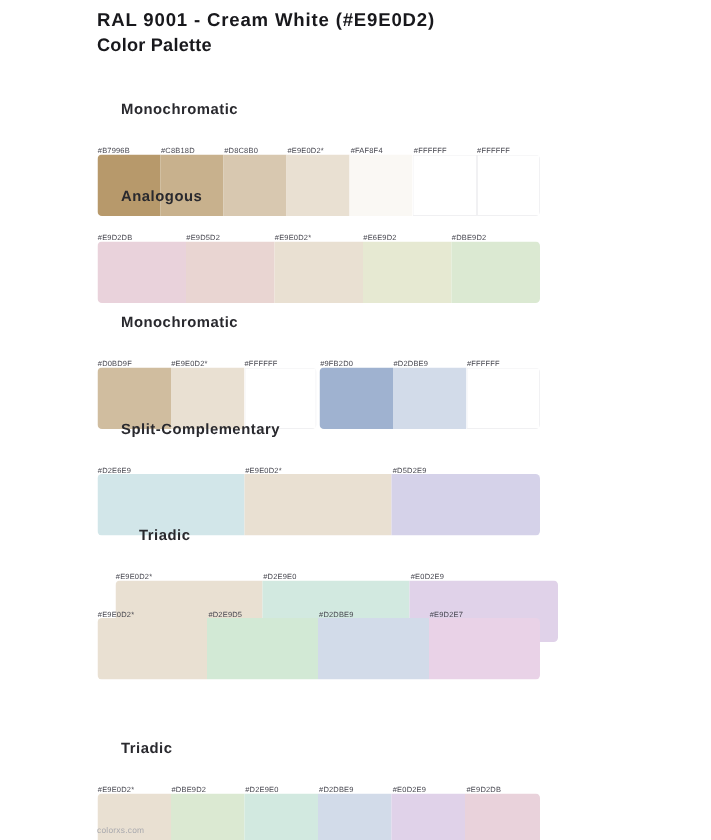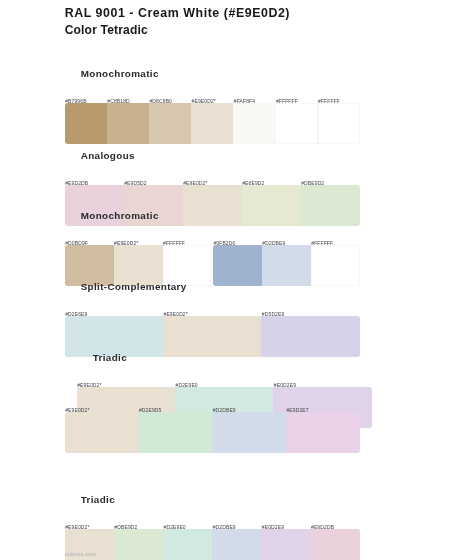--- a/index.html
+++ b/index.html
@@ -23,21 +23,21 @@
   .sw.white{box-shadow:inset 0 0 0 0.6px #f0f0f2;}
 
   .foot{position:absolute;left:64.7px;top:551px;font-size:5.6px;color:#a9a9ae;letter-spacing:0.15px;line-height:6px;}
 </style>
 </head>
 <body>
 
 <div class="page">
   <div class="hd">
     <div class="t1">RAL 9001 - Cream White (#E9E0D2)</div>
-    <div class="t2">Color Tetradic</div>
+    <div class="t2">Color Palette</div>
   </div>
   <div class="sections" id="sections">
       <div class="sec" style="position: absolute; left: 0px; top: 0px; width: 295px;">
         <h3>Monochromatic</h3>
         <div class="labels">
           <span style="left: 0.5px;">#B7996B</span>
           <span style="left: 42.6429px;">#C8B18D</span>
           <span style="left: 84.7857px;">#D8C8B0</span>
           <span style="left: 126.929px;">#E9E0D2*</span>
           <span style="left: 169.071px;">#FAF8F4</span>
@@ -49,21 +49,21 @@
             <div class="sw" style="width: 42.1429px; background: rgb(183, 153, 107);"></div>
             <div class="sw" style="width: 42.1429px; background: rgb(200, 177, 141);"></div>
             <div class="sw" style="width: 42.1429px; background: rgb(216, 200, 176);"></div>
             <div class="sw" style="width: 42.1429px; background: rgb(233, 224, 210);"></div>
             <div class="sw" style="width: 42.1429px; background: rgb(250, 248, 244);"></div>
             <div class="sw white" style="width: 42.1429px; background: rgb(255, 255, 255);"></div>
             <div class="sw white" style="width: 42.1429px; background: rgb(255, 255, 255);"></div>
           </div>
         </div>
       </div>
-      <div class="sec" style="position: absolute; left: 0px; top: 82px; width: 295px;">
+      <div class="sec" style="position: absolute; left: 0px; top: 58px; width: 295px;">
         <h3>Analogous</h3>
         <div class="labels">
           <span style="left: 0.5px;">#E9D2DB</span>
           <span style="left: 59.5px;">#E9D5D2</span>
           <span style="left: 118.5px;">#E9E0D2*</span>
           <span style="left: 177.5px;">#E6E9D2</span>
           <span style="left: 236.5px;">#DBE9D2</span>
         </div>
         <div class="swatches">
           <div class="grp" style="left: 0px; width: 295px;">

